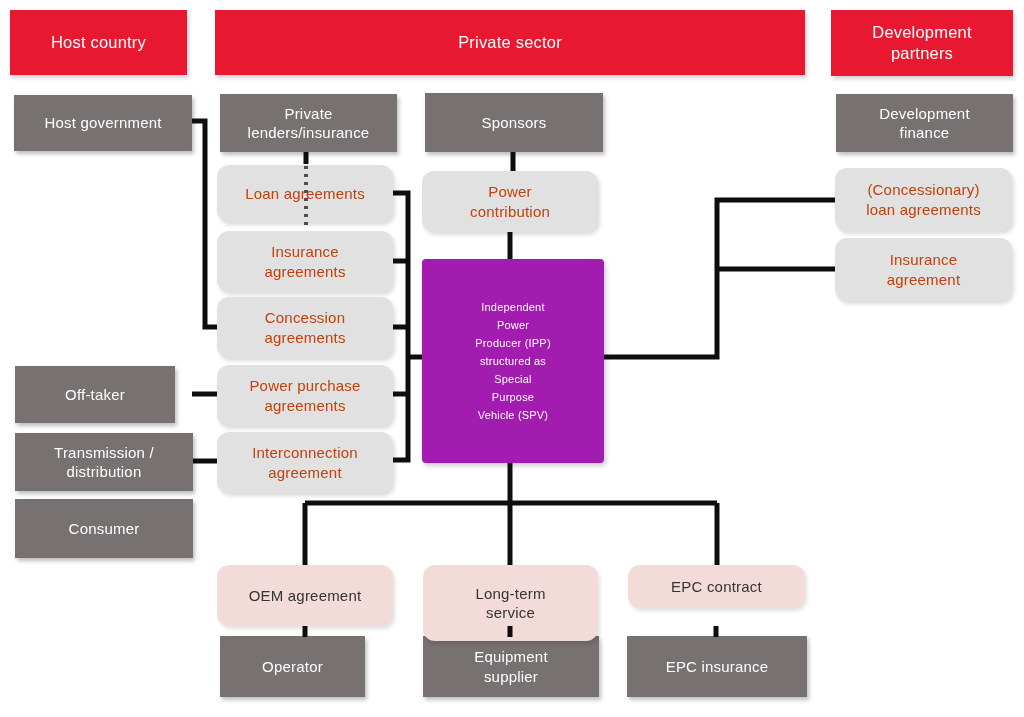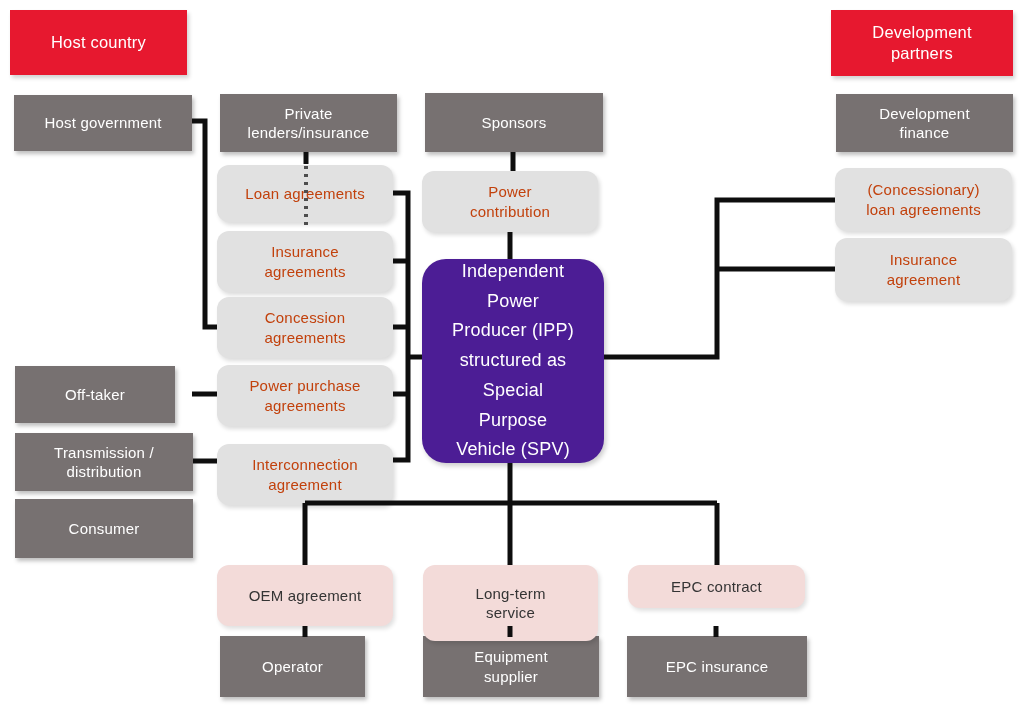--- a/index.html
+++ b/index.html
@@ -33,36 +33,37 @@
     background:#e1e1e1;color:#c2410c;
     font-size:15px;border-radius:12px;
     box-shadow:2px 3px 4px rgba(0,0,0,0.14);
   }
   .pink{
     background:#f3dbd9;color:#343434;
     font-size:15px;border-radius:12px;
     box-shadow:2px 3px 4px rgba(0,0,0,0.12);
   }
   .green{
-    background:#4c1d95;color:#ffffff;
-    font-size:18px;border-radius:24px;
+    background:#a21caf;color:#ffffff;
+    font-size:11px;border-radius:4px;
     line-height:1.65;
     box-shadow:2px 3px 5px rgba(0,0,0,0.2);
   }
   #connectors{
     position:absolute;left:0;top:0;width:1024px;height:717px;
     pointer-events:none;
   }
 </style>
 </head>
 <body>
 
 <div id="canvas">
 
   <div class="box hdr" style="left:10px;top:10px;width:177px;height:65px">Host country</div>
+  <div class="box hdr" style="left:215px;top:10px;width:590px;height:65px">Private sector</div>
   <div class="box hdr" style="left:831px;top:10px;width:182px;height:66px">Development
 partners</div>
 
   <div class="box dark" style="left:14px;top:95px;width:178px;height:56px">Host government</div>
   <div class="box dark" style="left:220px;top:94px;width:177px;height:58px">Private
 lenders/insurance</div>
   <div class="box dark" style="left:425px;top:93px;width:178px;height:59px">Sponsors</div>
   <div class="box dark" style="left:836px;top:94px;width:177px;height:58px">Development
 finance</div>
   <div class="box dark" style="left:15px;top:366px;width:160px;height:57px">Off-taker</div>
@@ -74,21 +75,21 @@
 supplier</div>
   <div class="box dark" style="left:627px;top:636px;width:180px;height:61px">EPC insurance</div>
 
   <div class="box lite" style="left:217px;top:165px;width:176px;height:57px">Loan agreements</div>
   <div class="box lite" style="left:217px;top:231px;width:176px;height:61px">Insurance
 agreements</div>
   <div class="box lite" style="left:217px;top:297px;width:176px;height:61px">Concession
 agreements</div>
   <div class="box lite" style="left:217px;top:365px;width:176px;height:61px">Power purchase
 agreements</div>
-  <div class="box lite" style="left:217px;top:444px;width:176px;height:61px">Interconnection
+  <div class="box lite" style="left:217px;top:432px;width:176px;height:61px">Interconnection
 agreement</div>
   <div class="box lite" style="left:422px;top:171px;width:176px;height:61px">Power
 contribution</div>
   <div class="box lite" style="left:835px;top:168px;width:177px;height:63px">(Concessionary)
 loan agreements</div>
   <div class="box lite" style="left:835px;top:238px;width:177px;height:63px">Insurance
 agreement</div>
 
   <div class="box green" style="left:422px;top:259px;width:182px;height:204px">Independent
 Power

